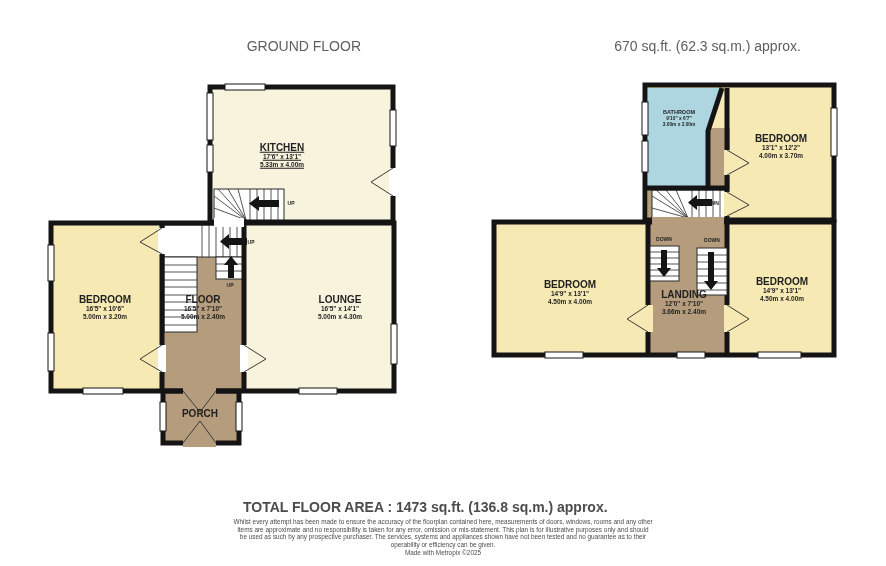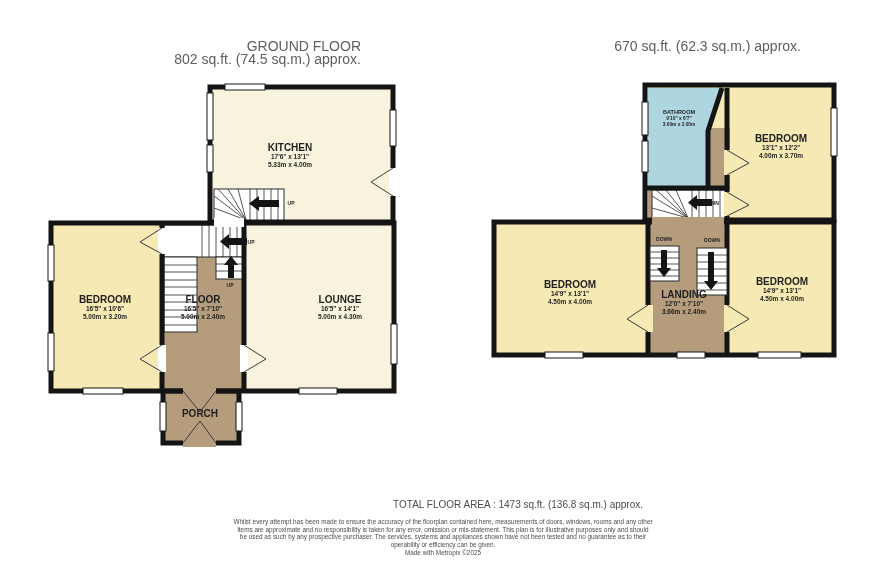--- a/index.html
+++ b/index.html
@@ -19,22 +19,22 @@
   .hdr{position:absolute;width:300px;text-align:right;color:#5e5e5e;
     font-size:14px;line-height:13px;margin-top:24px;}
   .lbl{position:absolute;transform:translate(-50%,-50%);text-align:center;
     white-space:nowrap;color:#1f1f1f;}
   .rn{font-weight:bold;font-size:10px;line-height:8.5px;}
   .rd{font-weight:bold;font-size:6.5px;line-height:8px;}
   .sm .rn{font-size:5.5px;line-height:6.5px;}
   .sm .rd{font-size:4.8px;line-height:6px;}
   .tiny{position:absolute;transform:translate(-50%,-50%);font-weight:bold;
     font-size:5px;color:#1f1f1f;white-space:nowrap;}
-  .foot-total{position:absolute;left:243px;top:499px;width:400px;text-align:right;
-    color:#4c4c4c;font-size:10px;}
+  .foot-total{position:absolute;left:243px;top:499px;width:400px;text-align:left;
+    color:#4c4c4c;font-size:14px;font-weight:bold;}
   .foot-block{position:absolute;left:233px;top:518px;width:420px;text-align:center;
     color:#4c4c4c;font-size:6.4px;line-height:7.7px;}
 </style>
 </head>
 <body>
 
 <div id="stage">
 
   <svg width="886" height="566" viewBox="0 0 886 566">
 
@@ -159,27 +159,26 @@
       </g>
 
       <path class="arrow" d="M712 199 L697 199 L697 195 L688 202.5 L697 210 L697 206 L712 206 Z"></path>
       <path class="arrow" d="M661 250 L667 250 L667 268 L671 268 L664 277 L657 268 L661 268 Z"></path>
       <path class="arrow" d="M708 252 L714 252 L714 281 L718 281 L711 290 L704 281 L708 281 Z"></path>
     </g>
   </svg>
 
   <div class="hdr" style="left:61px;top:16px;">
     <div>GROUND FLOOR</div>
-    <div>802 sq.ft. (74.5 sq.m.) approx.</div>
   </div>
   <div class="hdr" style="left:501px;top:16px;">
     <div>670 sq.ft. (62.3 sq.m.) approx.</div>
   </div>
 
-  <div class="lbl" style="left:290px;top:156px;">
+  <div class="lbl" style="left:282px;top:156px;text-decoration:underline;">
     <div class="rn">KITCHEN</div>
     <div class="rd">17'6" x 13'1"</div>
     <div class="rd">5.33m x 4.00m</div>
   </div>
   <div class="lbl" style="left:105px;top:308px;">
     <div class="rn">BEDROOM</div>
     <div class="rd">16'5" x 10'6"</div>
     <div class="rd">5.00m x 3.20m</div>
   </div>
   <div class="lbl" style="left:203px;top:308px;">

